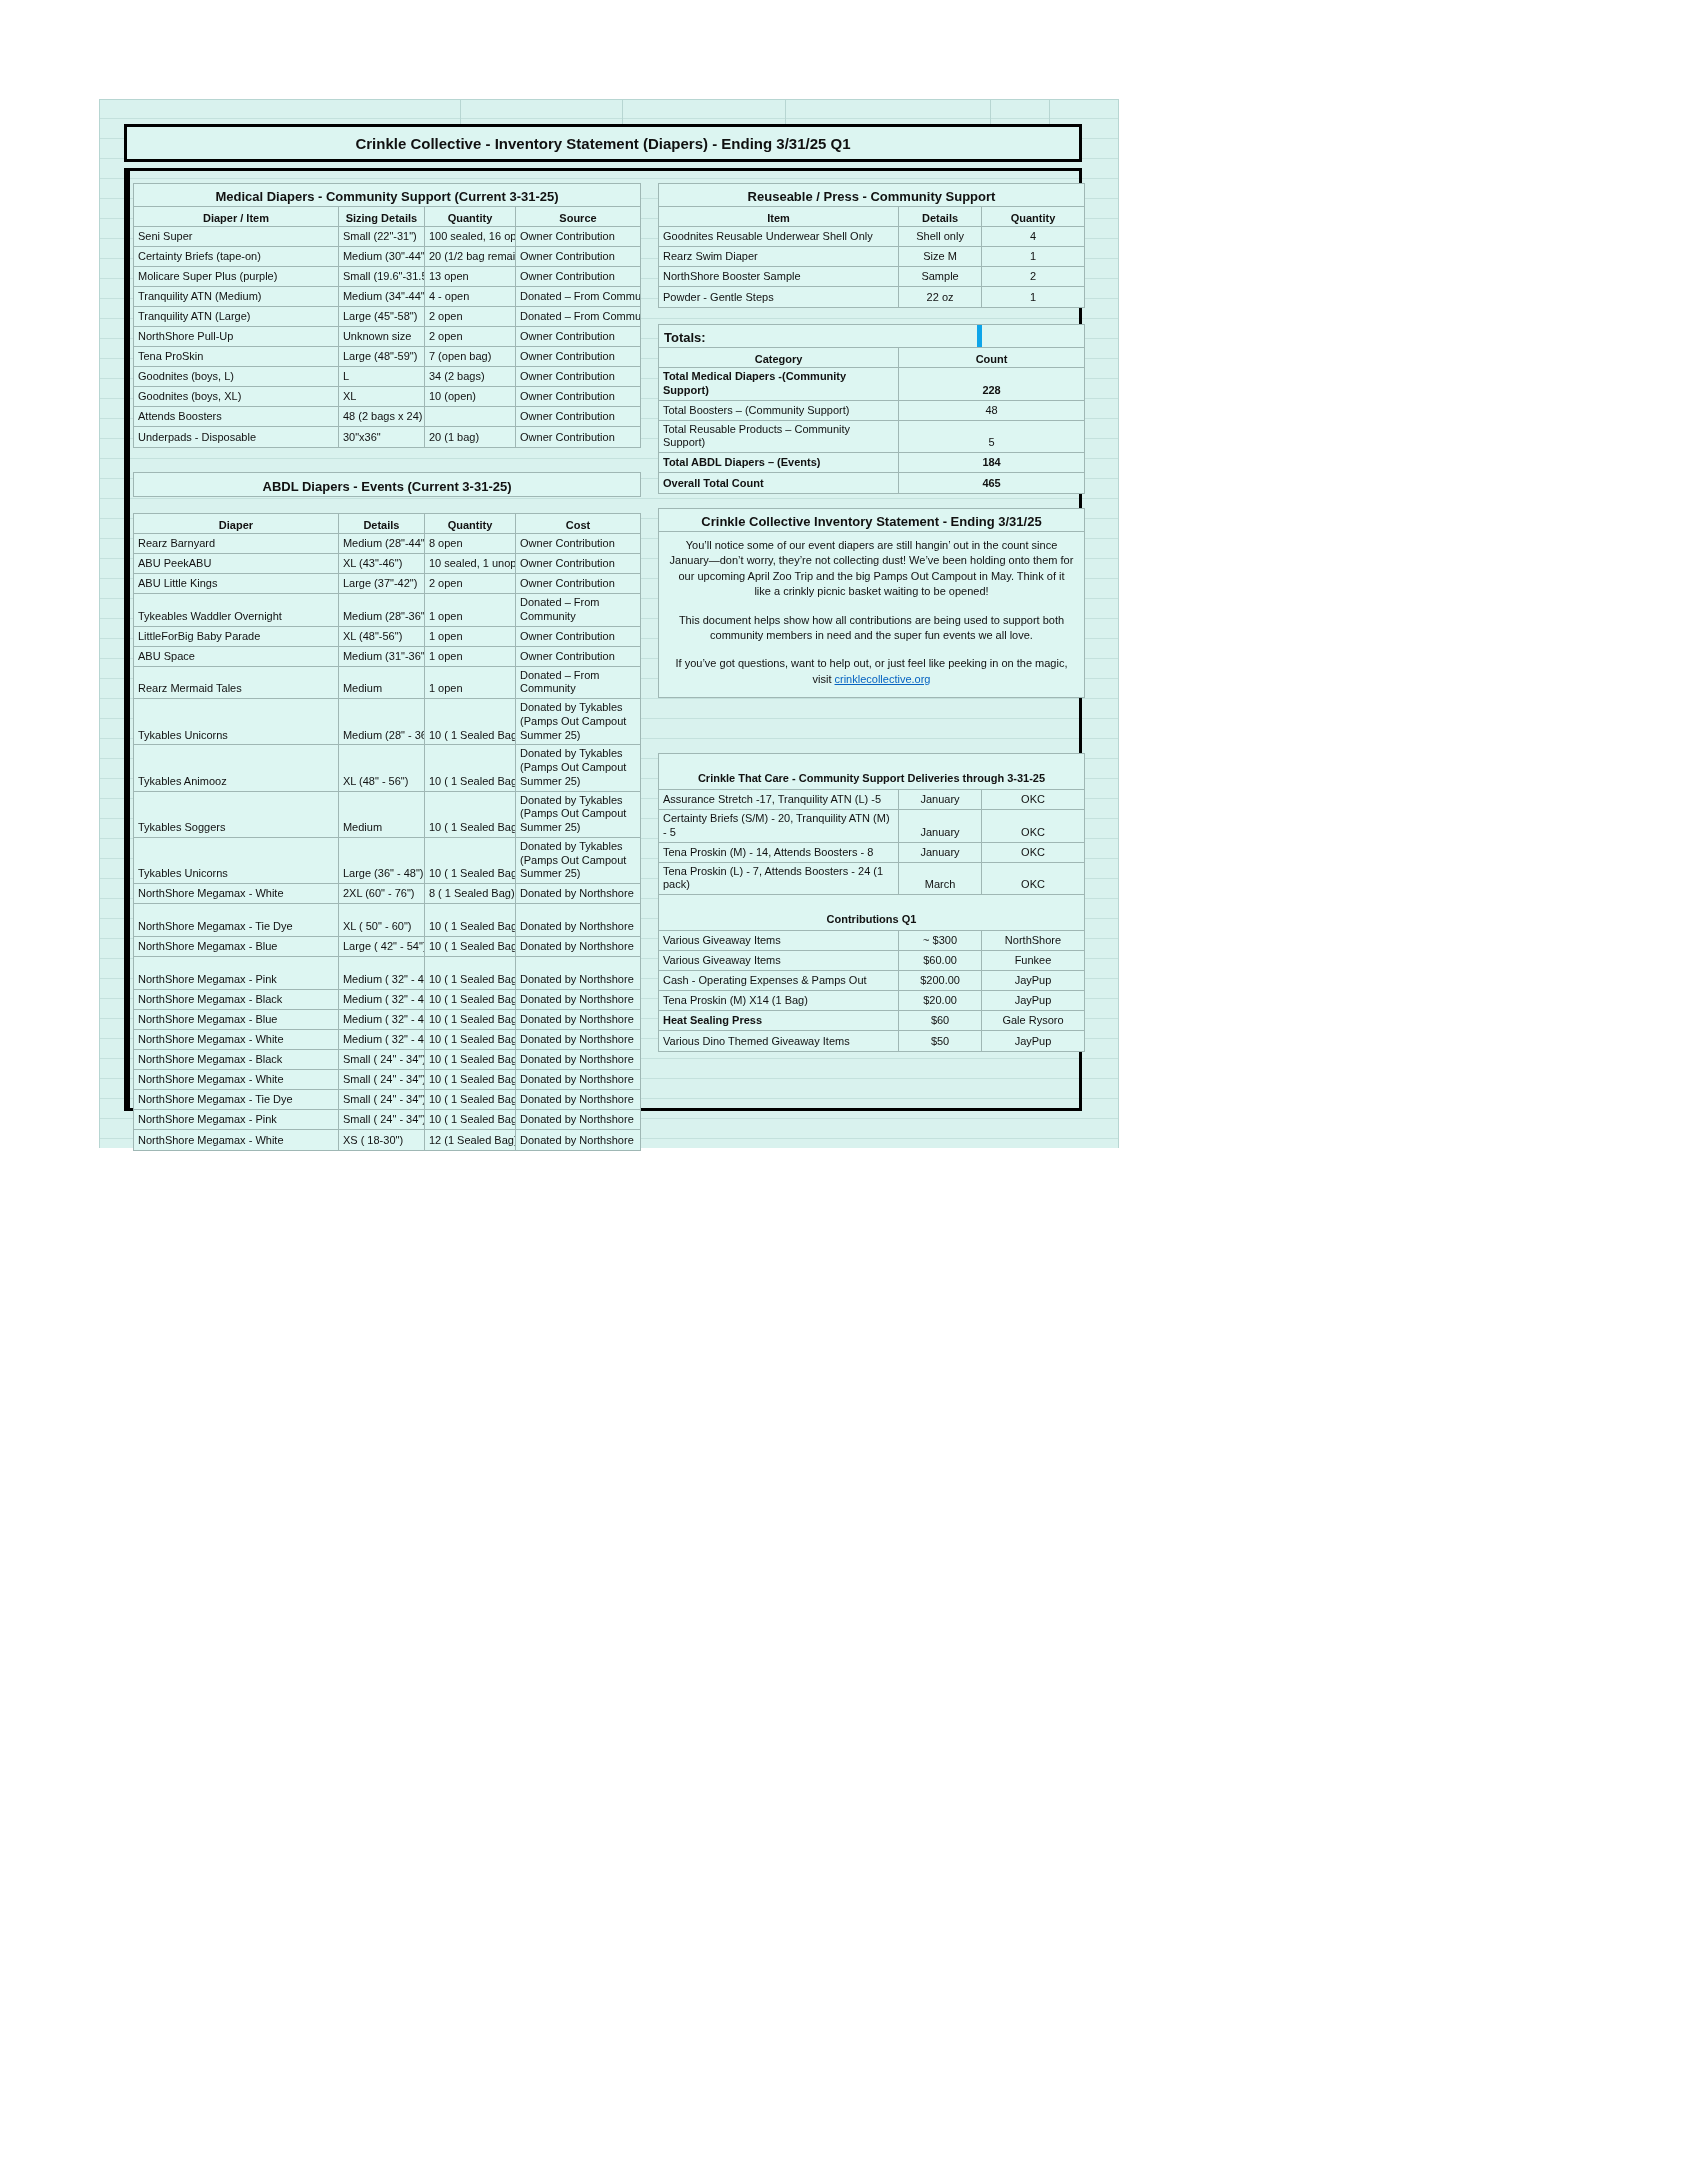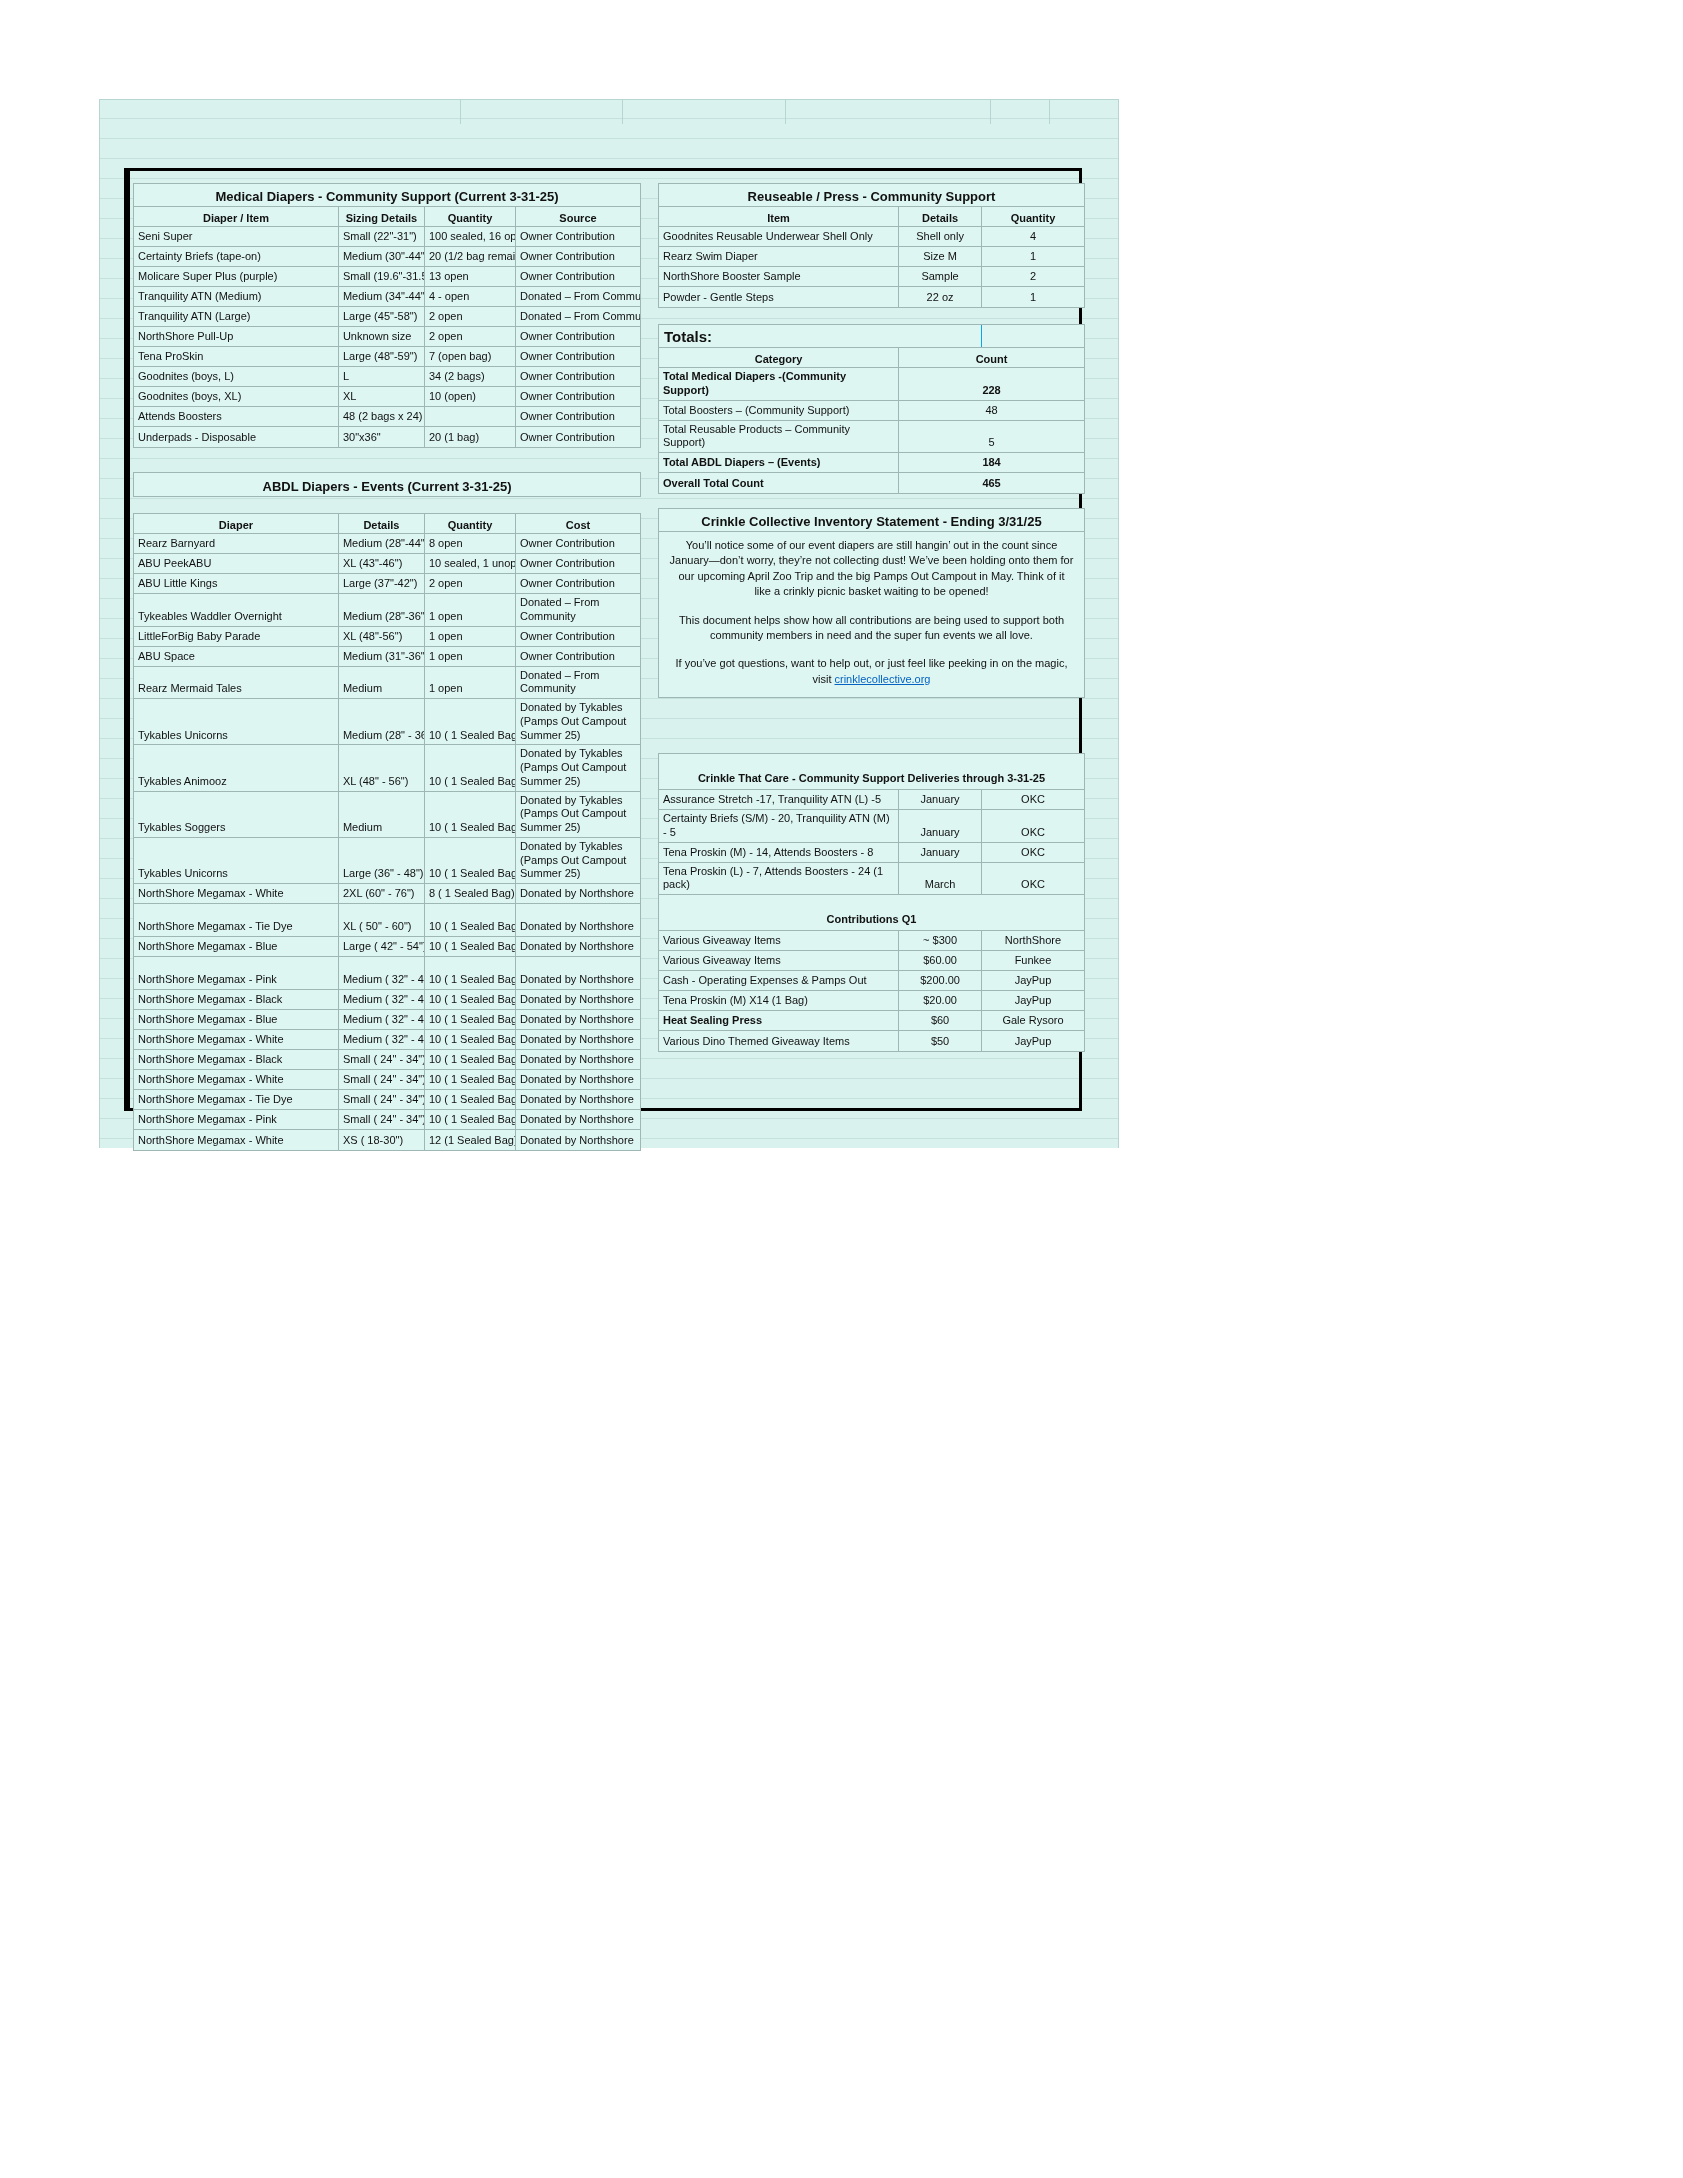--- a/index.html
+++ b/index.html
@@ -66,42 +66,45 @@
   }
   .td:last-child{border-right:none;}
   .trow:last-child .td{border-bottom:none;}
   .trow.bold .td{font-weight:bold;}
   .al-l{justify-content:flex-start;text-align:left;}
   .al-c{justify-content:center;text-align:center;}
   .clip .td{white-space:nowrap;overflow:hidden;}
   .clip .td.wrapcol{white-space:normal;overflow:visible;}
   .totals-row{display:flex;min-height:22px;border-bottom:1px solid #9fb7b4;}
   .totals-label{
-    width:76%;font-size:15px;font-weight:bold;display:flex;align-items:flex-end;
-    padding:2px 5px;box-sizing:border-box;border-right:1px solid #0ea5e9;
+    width:76%;font-size:13px;font-weight:bold;display:flex;align-items:flex-end;
+    padding:2px 5px;box-sizing:border-box;border-right:5px solid #0ea5e9;
   }
   .totals-spacer{width:24%;}
   .section-title{
     min-height:36px;display:flex;align-items:flex-end;justify-content:center;
     font-size:11px;font-weight:bold;text-align:center;
     border-bottom:1px solid #9fb7b4;padding:3px 6px 5px;box-sizing:border-box;
   }
   .stmt-text{padding:6px 10px 10px;font-size:11px;line-height:1.4;text-align:center;}
   .stmt-text p{margin:0 0 13px;}
   .stmt-text p:last-child{margin-bottom:0;}
   a.ext-link{color:#0563c1;text-decoration:underline;} .gap14{height:14px;} .gap16{height:16px;}
   .gap24{height:24px;} .gap56{height:55px;}
   .joined{margin-top:-1px;}
 </style>
 </head>
 <body>
 
 <div class="sheet">
   <div class="top-strip"></div>
 
+  <div class="title-box">
+    <span>Crinkle Collective - Inventory Statement (Diapers) - Ending 3/31/25 Q1</span>
+  </div>
 
   <div class="main-box">
 
     <div class="col-left">
 
       <div class="tbl">
         <div class="tbl-title">Medical Diapers - Community Support (Current 3-31-25)</div>
         <div class="thead">
           <div class="th" style="width:40.5%">Diaper / Item</div>
           <div class="th" style="width:17%">Sizing Details</div>

